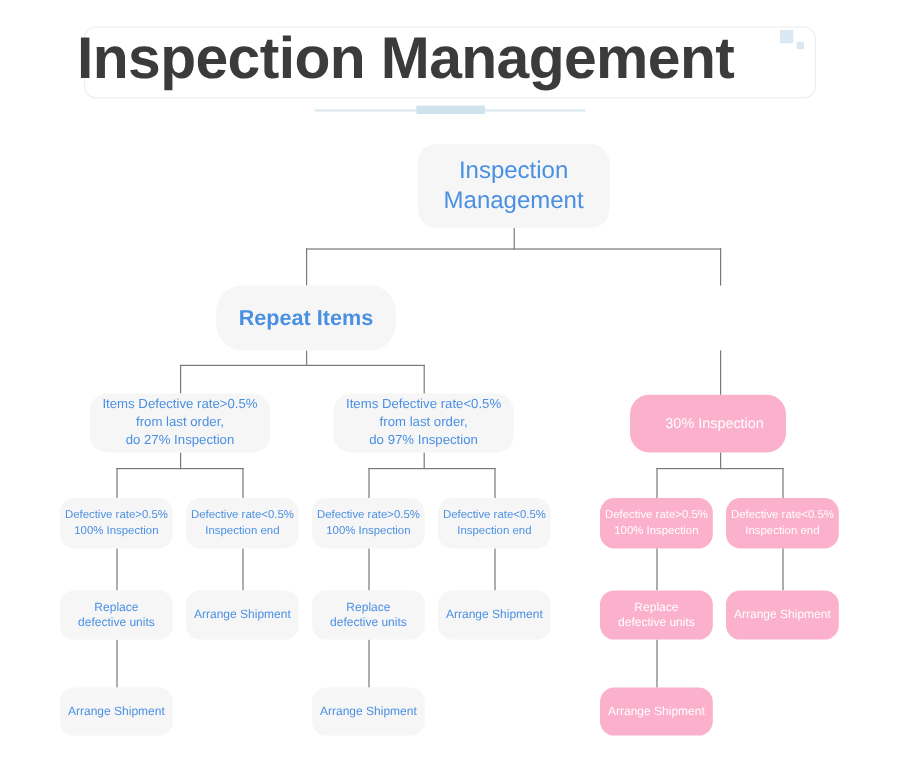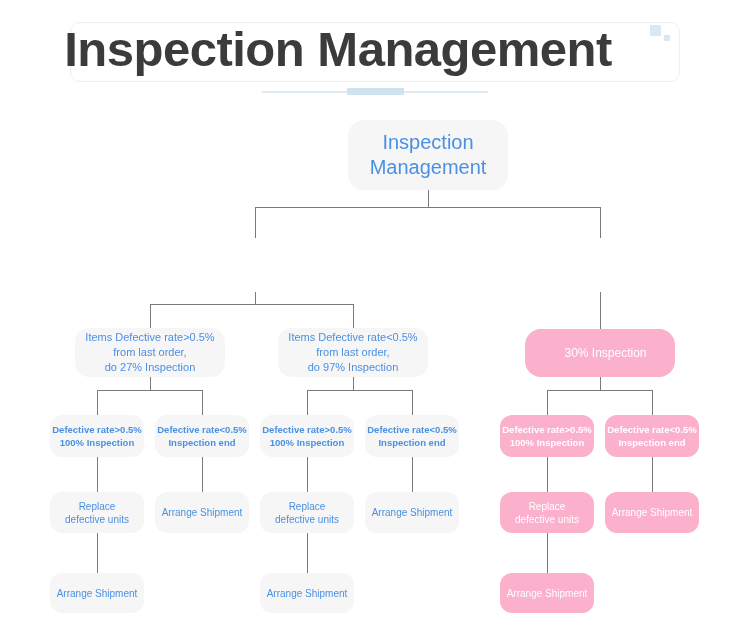--- a/index.html
+++ b/index.html
@@ -124,21 +124,20 @@
     line-height: 15px;
   }
   .node.lvl3-pink {
     border-radius: 16px;
     font-size: 12px;
   }
   .node.lvl4 {
     border-radius: 12px;
     font-size: 9.5px;
     line-height: 13px;
-    font-weight: bold;
   }
   .node.lvl5 {
     border-radius: 12px;
     font-size: 10px;
     line-height: 13px;
   }
   .node.lvl6 {
     border-radius: 12px;
     font-size: 10px;
   }
@@ -193,36 +192,39 @@
   <div class="conn v" style="left:307px; top:533px; height:40px;"></div>
   <div class="conn v" style="left:547px; top:533px; height:40px;"></div>
 
   <div class="node blue root" style="left:348px; top:120px; width:160px; height:70px;">
     <span class="label">
       <span>Inspection</span><br>
       <span>Management</span>
     </span>
   </div>
 
+  <div class="node blue lvl2" style="left:180px; top:238px; width:150px; height:54px;">
+    <span class="label">Repeat Items</span>
+  </div>
 
   <div class="node blue lvl3-blue" style="left:75px; top:328px; width:150px; height:49px;">
     <span class="label">
       <span>Items Defective rate&gt;0.5%</span><br>
       <span>from last order,</span><br>
       <span>do 27% Inspection</span>
     </span>
   </div>
   <div class="node blue lvl3-blue" style="left:278px; top:328px; width:150px; height:49px;">
     <span class="label">
       <span>Items Defective rate&lt;0.5%</span><br>
       <span>from last order,</span><br>
       <span>do 97% Inspection</span>
     </span>
   </div>
-  <div class="node pink lvl3-pink" style="left:525px; top:329px; width:150px; height:48px;padding-left:11px;">
+  <div class="node pink lvl3-pink" style="left:525px; top:329px; width:130px; height:48px;padding-left:11px;">
     <span class="label">30% Inspection</span>
   </div>
 
   <div class="node blue lvl4" style="left:50px; top:415px; width:94px; height:42px;">
     <span class="label">
       <span>Defective rate&gt;0.5%</span><br>
       <span>100% Inspection</span>
     </span>
   </div>
   <div class="node blue lvl4" style="left:155px; top:415px; width:94px; height:42px;">

